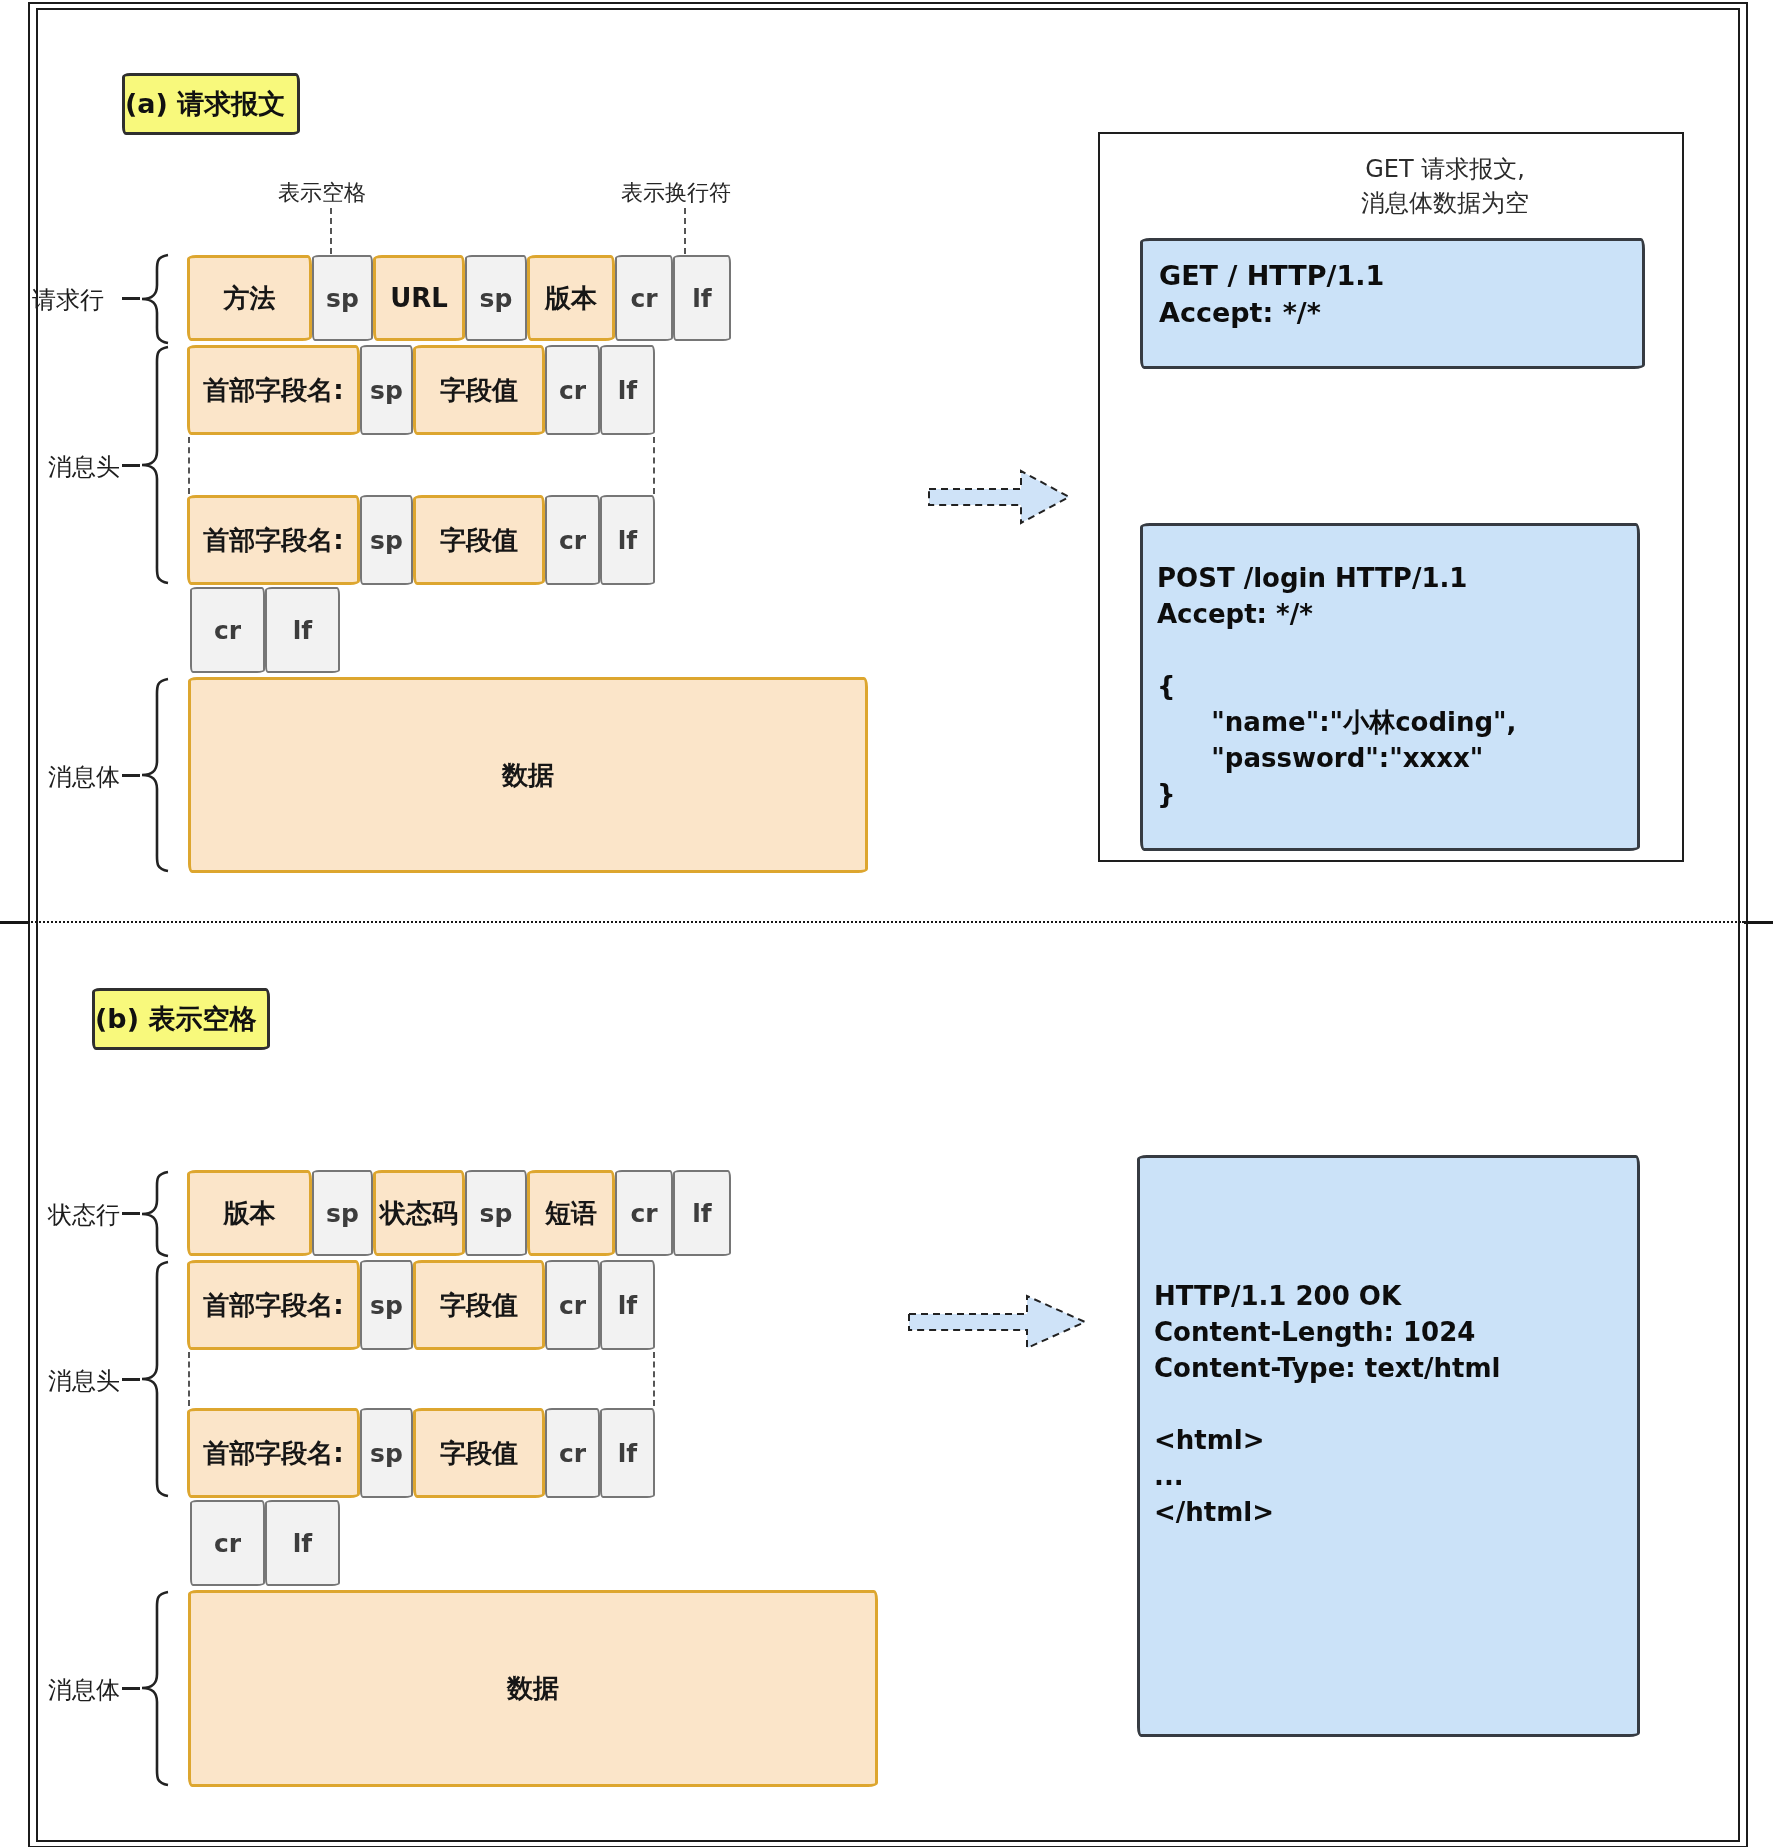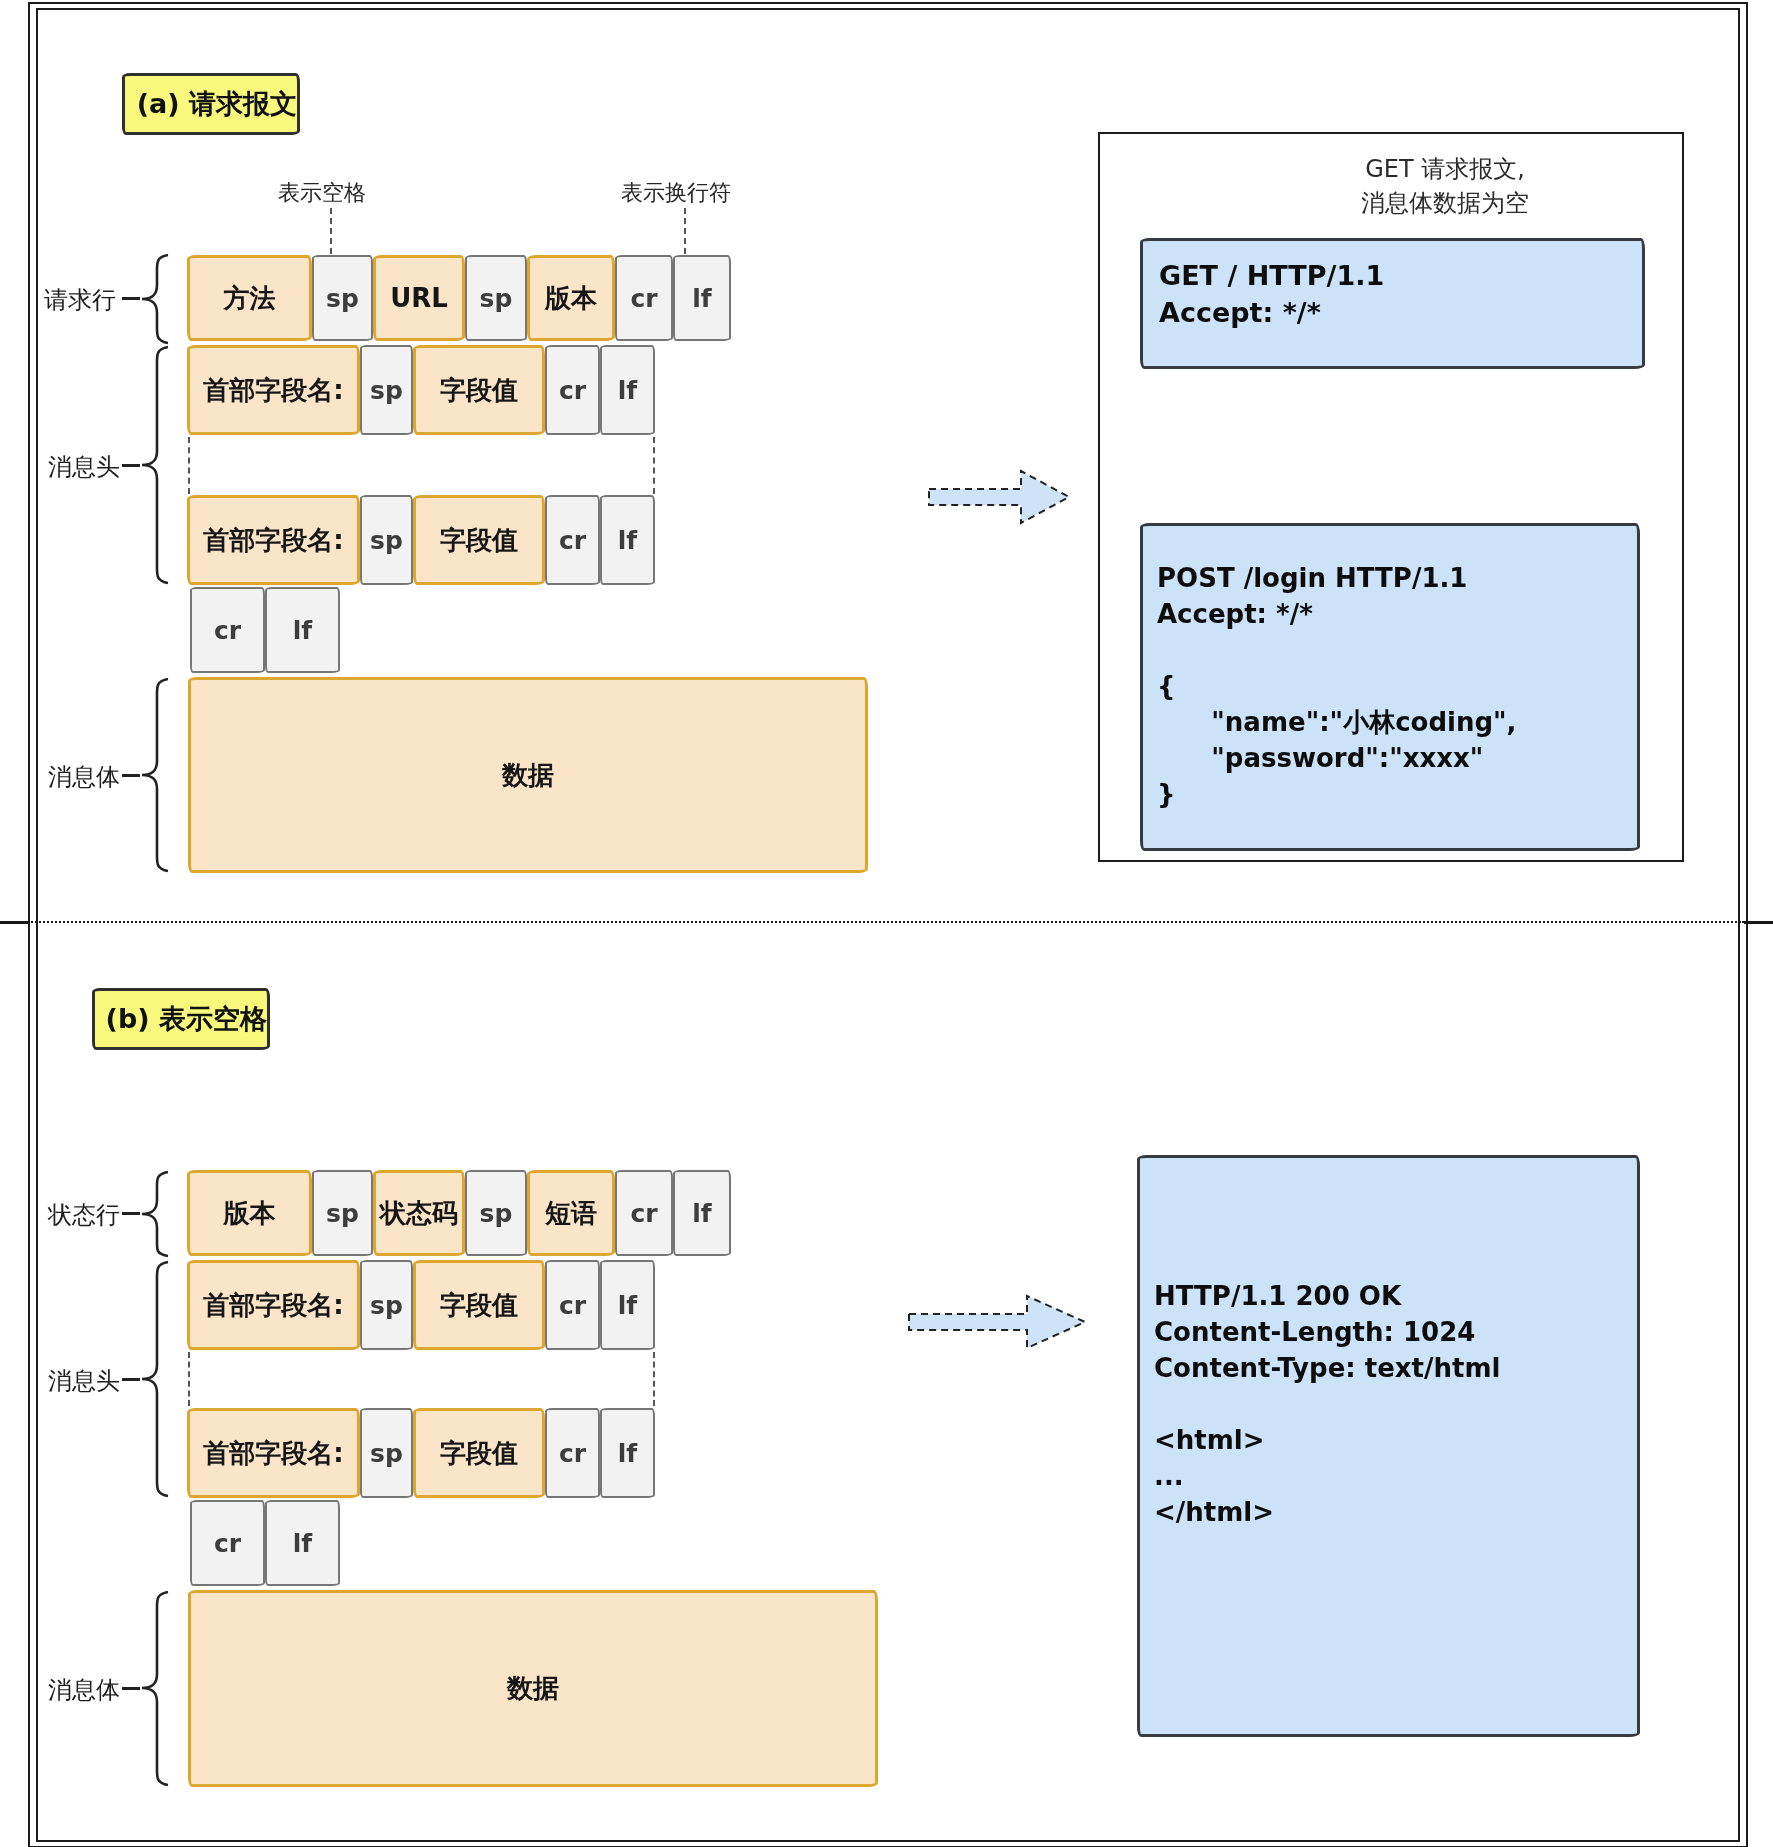--- a/index.html
+++ b/index.html
@@ -12,21 +12,21 @@
   .frame { position:absolute; border:2.5px solid #1c1c1c; background:transparent; }
 
   
   .cell { position:absolute; box-sizing:border-box; display:flex; align-items:center; justify-content:center; text-align:center; }
   .f { background:#fbe5c9; border:3.5px solid #dda62f; border-radius:9px 4px 10px 4px / 4px 10px 4px 9px;
        font-weight:bold; font-size:26px; color:#161616; z-index:2; }
   .d { background:#f2f2f2; border:2.5px solid #767676; border-radius:7px 3px 8px 3px / 3px 8px 3px 7px;
        font-weight:bold; font-size:25px; color:#3d3d3d; z-index:1;text-align:right; }
 
   .ylabel { background:#f8f97c; border:3.5px solid #2f2f2f; border-radius:8px 4px 9px 4px / 4px 9px 4px 8px;
-            display:flex; align-items:center; justify-content:flex-end; font-weight:bold; font-size:27px; color:#111; }
+            display:flex; align-items:center; justify-content:flex-start; font-weight:bold; font-size:27px; color:#111; }
 
   .rowlabel { position:absolute; font-size:24px; color:#1d1d1d; width:84px; text-align:right; }
   .tick { position:absolute; height:2.5px; background:#222; }
 
   .dashv { position:absolute; border-left:2.5px dashed #555; width:0; }
 
   .ann { position:absolute; width:160px; text-align:center; font-size:22px; color:#262626; }
 
   .panel { position:absolute; border:2.5px solid #1e1e1e; background:#fff; }
   .extitle { position:absolute; text-align:center; font-size:24px; color:#2b2b2b; white-space:pre-line; line-height:34px; }
@@ -82,21 +82,21 @@
   <div class="cell d" style="left:360px;top:495px;width:53px;height:90px;">sp</div>
   <div class="cell f" style="left:413px;top:495px;width:132px;height:90px;">字段值</div>
   <div class="cell d" style="left:545px;top:495px;width:55px;height:90px;">cr</div>
   <div class="cell d" style="left:600px;top:495px;width:55px;height:90px;">lf</div>
 
   <div class="cell d" style="left:190px;top:587px;width:75px;height:86px;">cr</div>
   <div class="cell d" style="left:265px;top:587px;width:75px;height:86px;">lf</div>
 
   <div class="cell f" style="left:188px;top:677px;width:680px;height:196px;">数据</div>
 
-  <div class="rowlabel" style="left:32px;top:284px;">请求行</div>
+  <div class="rowlabel" style="left:20px;top:284px;">请求行</div>
   <div class="tick" style="left:122px;top:297px;width:18px;"></div>
   <svg class="abs" style="left:140px;top:253px;" width="32" height="92" viewBox="0 0 32 92">
     <path d="M28,2 C16,4 17,10 17,20 L17,32 C17,42 12,46 2,46 C12,46 17,50 17,60 L17,72 C17,82 16,88 28,90" fill="none" stroke="#222" stroke-width="2.6"></path>
   </svg>
 
   <div class="rowlabel" style="left:36px;top:451px;">消息头</div>
   <div class="tick" style="left:122px;top:464px;width:18px;"></div>
   <svg class="abs" style="left:140px;top:345px;" width="32" height="240" viewBox="0 0 32 240">
     <path d="M28,2 C16,4 17,10 17,20 L17,106 C17,116 12,120 2,120 C12,120 17,124 17,134 L17,220 C17,230 16,236 28,238" fill="none" stroke="#222" stroke-width="2.6"></path>
   </svg>

